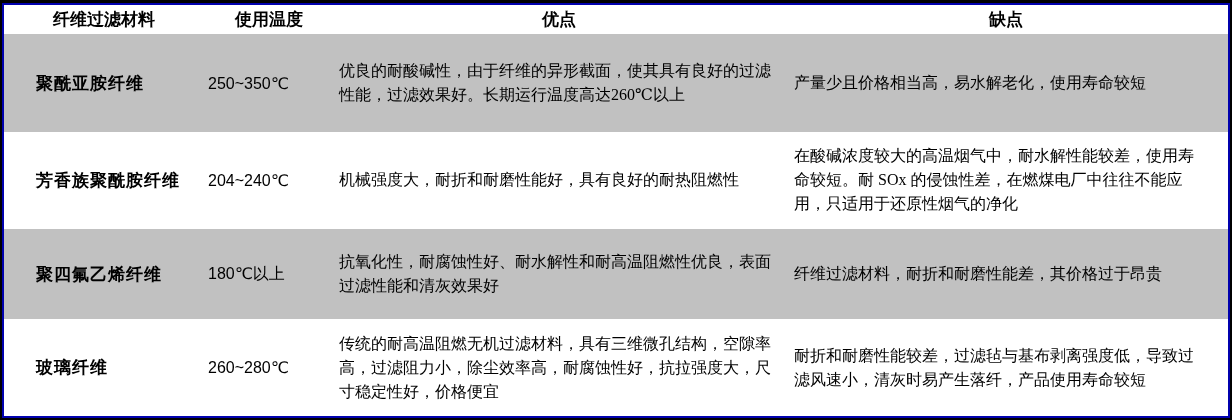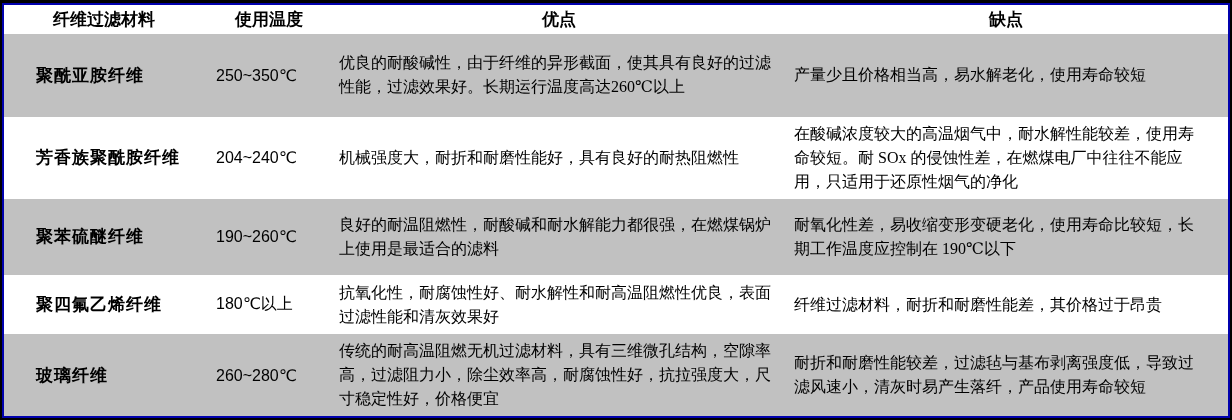--- a/index.html
+++ b/index.html
@@ -31,21 +31,21 @@
   }
   tbody tr:nth-child(odd) { background: var(--row_stripe, #C1C1C1); }
   tbody tr:nth-child(even) { background: #ffffff; }
   tbody tr:nth-child(1) { height: 77px; }
   tbody tr:nth-child(2) { height: 56px; }
   tbody tr:nth-child(3) { height: 71px; }
   tbody tr:nth-child(4) { height: 55px; }
   tbody tr:nth-child(5) { height: 50px; border-radius: 13px; }
   tbody tr:nth-child(6) { height: 72px; }
 
-  td { vertical-align: middle; padding: 12px; }
+  td { vertical-align: middle; padding: 4px; }
   .cell-material {
     font-weight: bold; font-size: 17px;
     padding-left: 32px; text-align: left;
     letter-spacing: 1px;
   }
   .cell-temp {
     text-align: left; font-size: 16px;
     font-family: "Liberation Sans", "DejaVu Sans", sans-serif;
   }
   .cell-pros, .cell-cons {
@@ -83,26 +83,20 @@
   </tr>
 
 
   <tr>
     <td class="cell-material">芳香族聚酰胺纤维</td>
     <td class="cell-temp">204~240℃</td>
     <td class="cell-pros">机械强度大，耐折和耐磨性能好，具有良好的耐热阻燃性</td>
     <td class="cell-cons">在酸碱浓度较大的高温烟气中，耐水解性能较差，使用寿命较短。耐 SOx 的侵蚀性差，在燃煤电厂中往往不能应用，只适用于还原性烟气的净化</td>
   </tr>
 
-  <tr>
-    <td class="cell-material">聚苯硫醚纤维</td>
-    <td class="cell-temp">190~260℃</td>
-    <td class="cell-pros">良好的耐温阻燃性，耐酸碱和耐水解能力都很强，在燃煤锅炉上使用是最适合的滤料</td>
-    <td class="cell-cons">耐氧化性差，易收缩变形变硬老化，使用寿命比较短，长期工作温度应控制在 190℃以下</td>
-  </tr>
 
   <tr>
     <td class="cell-material">聚四氟乙烯纤维</td>
     <td class="cell-temp">180℃以上</td>
     <td class="cell-pros">抗氧化性，耐腐蚀性好、耐水解性和耐高温阻燃性优良，表面过滤性能和清灰效果好</td>
     <td class="cell-cons">纤维过滤材料，耐折和耐磨性能差，其价格过于昂贵</td>
   </tr>
 
   <tr>
     <td class="cell-material">玻璃纤维</td>

